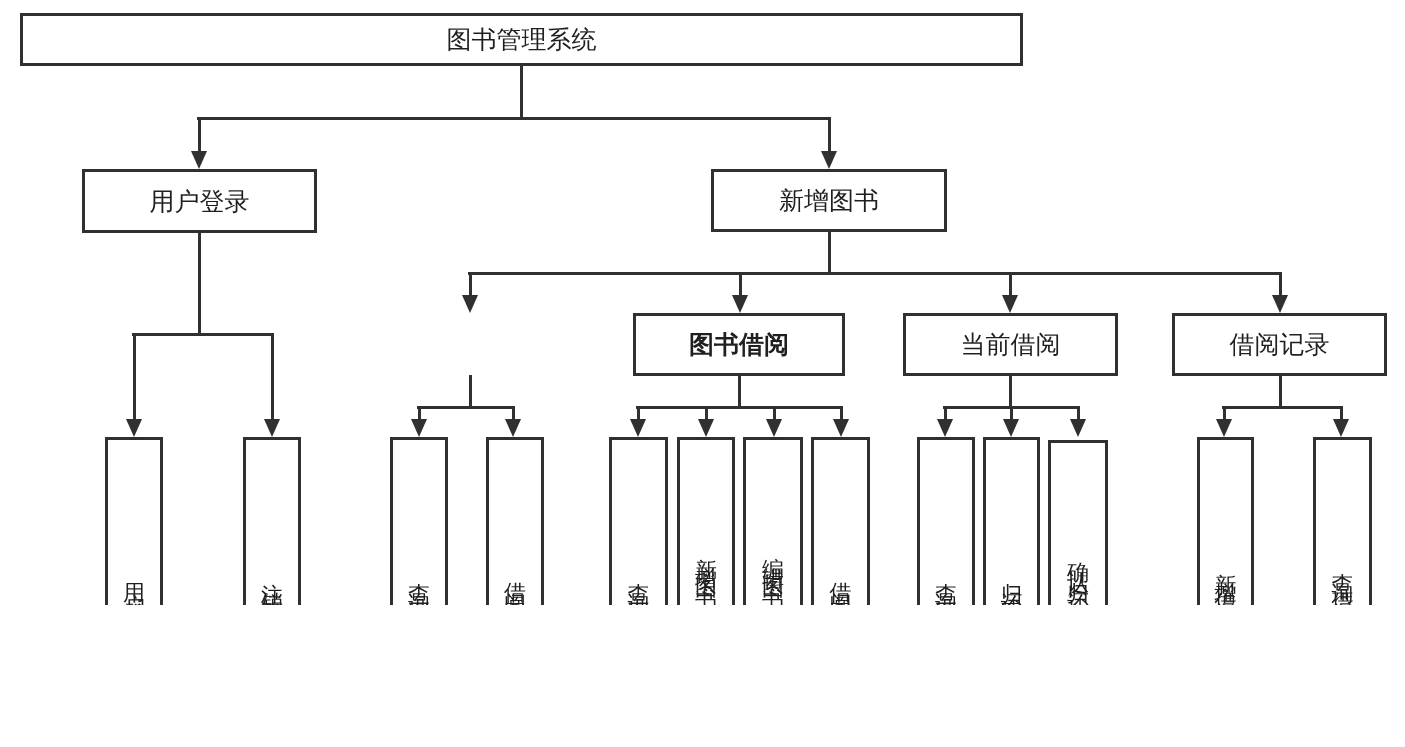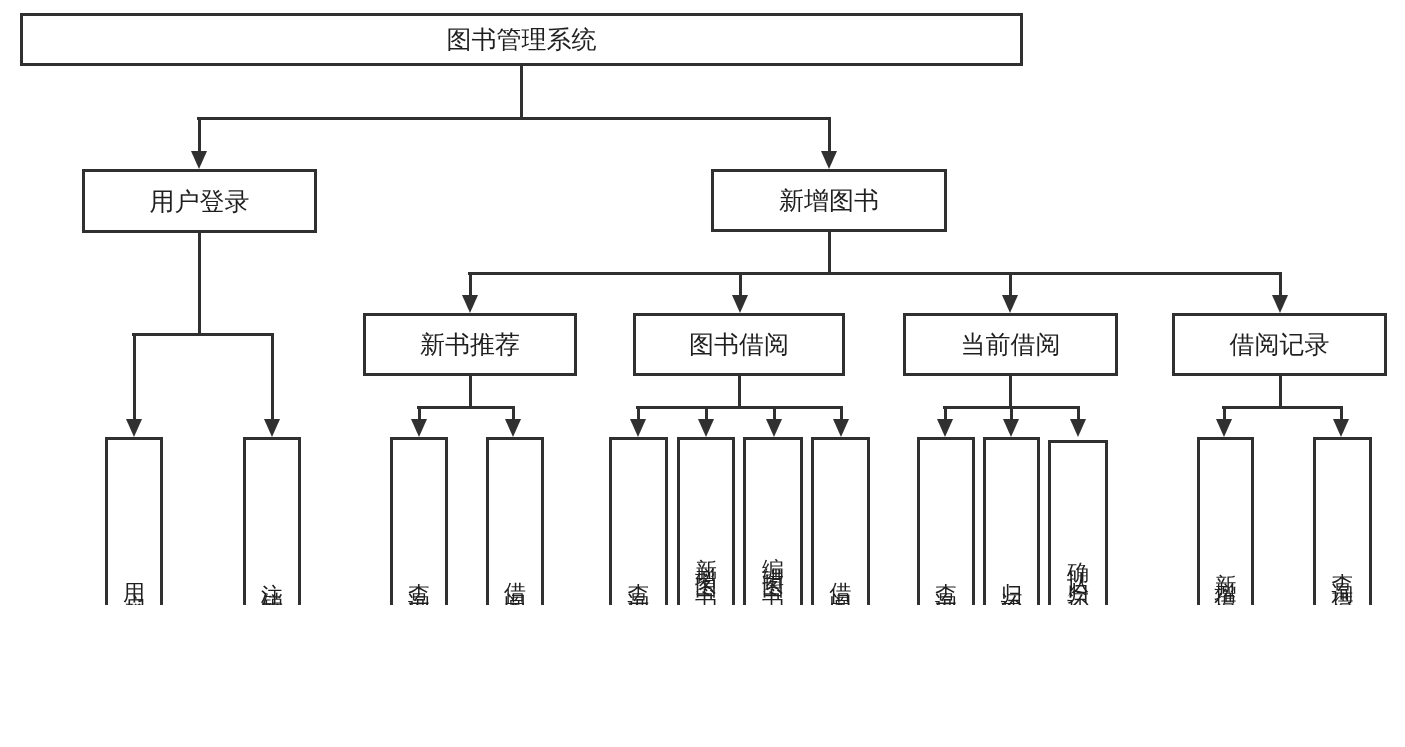--- a/index.html
+++ b/index.html
@@ -94,24 +94,21 @@
   <div class="hline" style="left:468px;top:272px;width:814px;"></div>
   <div class="vline" style="left:469px;top:272px;height:24px;"></div>
   <div class="arrow" style="left:462px;top:295px;"></div>
   <div class="vline" style="left:739px;top:272px;height:24px;"></div>
   <div class="arrow" style="left:732px;top:295px;"></div>
   <div class="vline" style="left:1009px;top:272px;height:24px;"></div>
   <div class="arrow" style="left:1002px;top:295px;"></div>
   <div class="vline" style="left:1279px;top:272px;height:24px;"></div>
   <div class="arrow" style="left:1272px;top:295px;"></div>
 
-  <div class="box" style="left:363px;top:313px;width:214px;height:63px;">
-    <span>新书推荐</span>
-  </div>
-  <div class="box" style="left:633px;top:313px;width:212px;height:63px;">
+  <div class="box" style="left:633px;top:313px;width:212px;height:63px;font-weight:bold;">
     <span>图书借阅</span>
   </div>
   <div class="box" style="left:1172px;top:313px;width:215px;height:63px;">
     <span>借阅记录</span>
   </div>
   <div class="box" style="left:903px;top:313px;width:215px;height:63px;">
     <span>当前借阅</span>
   </div>
 
   <div class="vline" style="left:469px;top:375px;height:33px;"></div>

